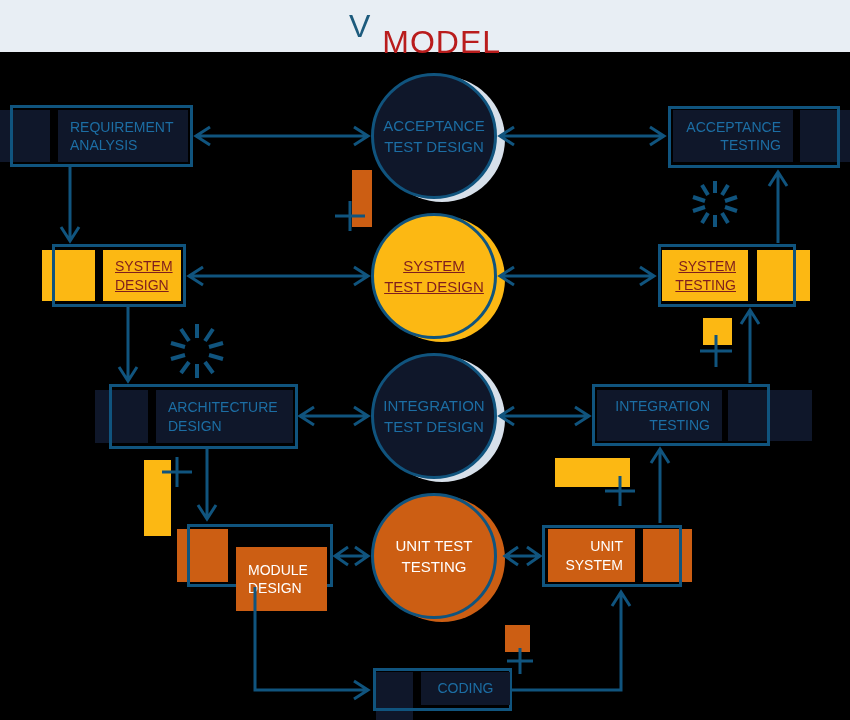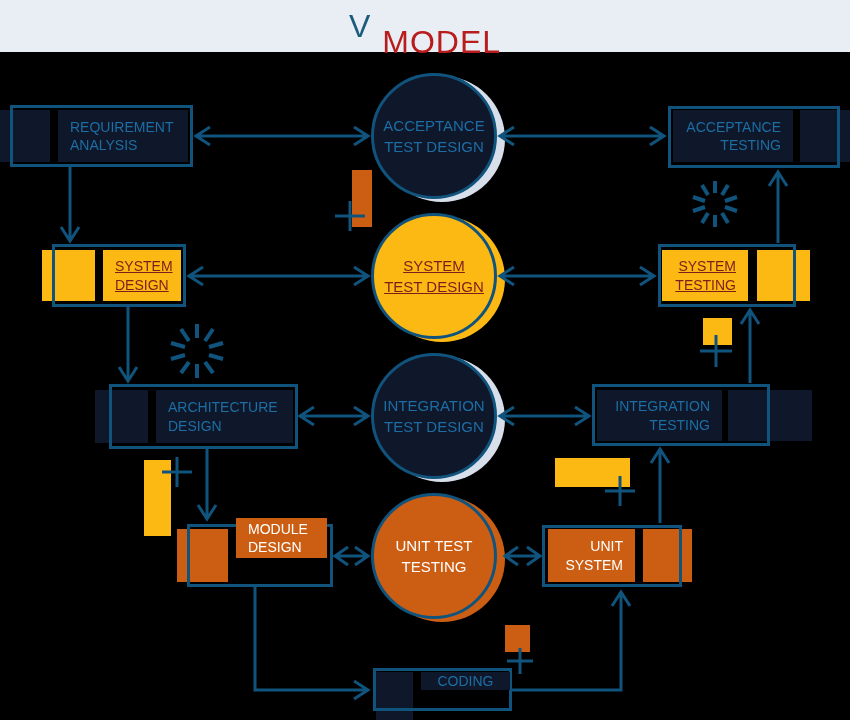--- a/index.html
+++ b/index.html
@@ -48,26 +48,26 @@
   #sd-sq{left:42px;top:250px;width:53px;height:51px;}
   #sd-frame{left:52px;top:244px;width:128px;height:57px;}
   #sd-lbl{left:103px;top:250px;width:78px;height:51px;}
 
   #ad-sq{left:95px;top:390px;width:53px;height:53px;}
   #ad-frame{left:109px;top:384px;width:183px;height:59px;}
   #ad-lbl{left:156px;top:390px;width:137px;height:53px;}
 
   #md-sq{left:177px;top:529px;width:51px;height:53px;}
   #md-frame{left:187px;top:524px;width:140px;height:57px;}
-  #md-lbl{left:236px;top:518px;width:91px;height:40px;}
+  #md-lbl{left:236px;top:547px;width:91px;height:64px;}
 
   
   #cd-sq{left:376px;top:672px;width:37px;height:48px;}
   #cd-frame{left:373px;top:668px;width:133px;height:37px;}
-  #cd-lbl{left:421px;top:672px;width:89px;height:18px;}
+  #cd-lbl{left:421px;top:672px;width:89px;height:33px;}
 
   
   #at-lbl{left:673px;top:110px;width:120px;height:52px;}
   #at-sq{left:800px;top:110px;width:50px;height:52px;}
   #at-frame{left:668px;top:106px;width:166px;height:56px;}
 
   #st-lbl{left:662px;top:250px;width:86px;height:51px;}
   #st-sq{left:757px;top:250px;width:53px;height:51px;}
   #st-frame{left:658px;top:244px;width:132px;height:57px;}
 

